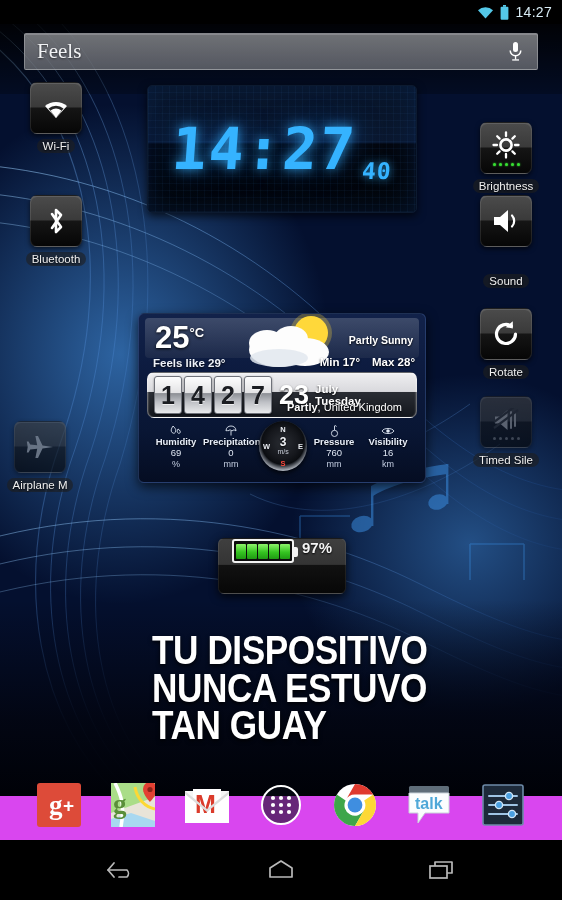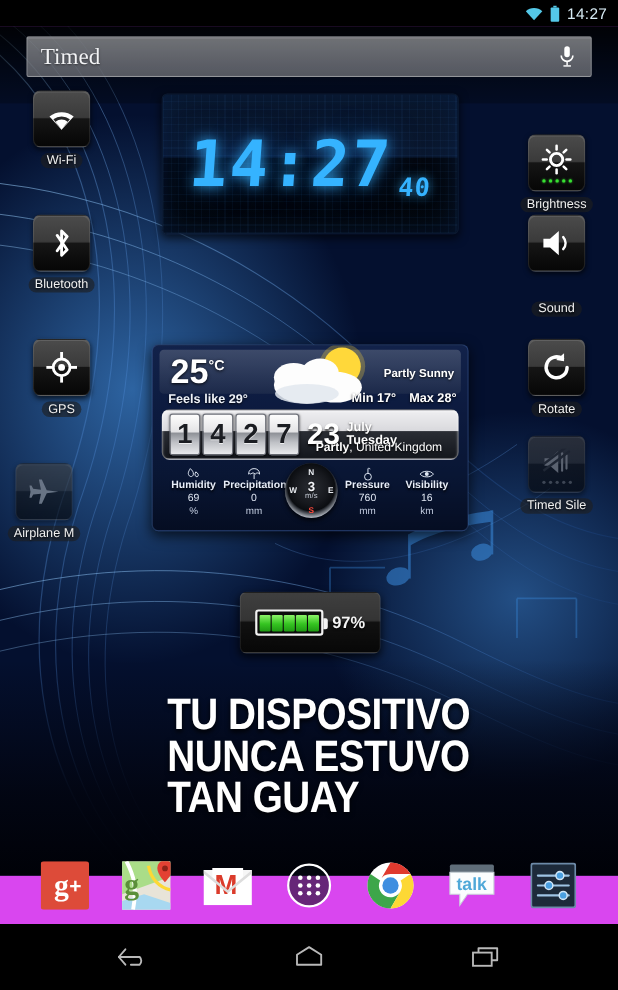--- a/index.html
+++ b/index.html
@@ -190,21 +190,21 @@
   .c-s{ bottom:3px; left:50%; transform:translateX(-50%); color:#ff4a3d; }
   .c-w{ left:4px; top:50%; transform:translateY(-50%); }
   .c-e{ right:4px; top:50%; transform:translateY(-50%); }
 
   
   .battery{
     position:absolute; left:218px; top:538px; width:128px; height:56px; border-radius:6px;
     background:linear-gradient(180deg,#3f3f3f 0%,#343434 47%,#111 49%,#070707 100%);
     border:1px solid rgba(255,255,255,.08);
     box-shadow:0 3px 8px rgba(0,0,0,.75);
-    display:flex; align-items:center; justify-content:center; gap:8px;
+    display:flex; justify-content:center; gap:8px;
   }
   .bat-body{
     width:62px; height:24px; border:2.5px solid #f2f2f2; border-radius:3px;
     display:flex; align-items:center; gap:1.5px; padding:2.5px; background:#0c0c0c; position:relative;
   }
   .bat-body:after{
     content:""; position:absolute; right:-6px; top:6px; width:4px; height:10px;
     background:#f2f2f2; border-radius:0 2px 2px 0;
   }
   .bat-cell{ flex:1; height:100%; background:linear-gradient(180deg,#8df36a,#35c421 55%,#1f9a13); border-radius:1px; }
@@ -294,21 +294,21 @@
     <span class="sb-icon">
       <svg width="9" height="15" viewBox="0 0 9 15">
         <rect x="3" y="0" width="3" height="1.8" fill="#54c8e8"></rect>
         <rect x="0.6" y="1.8" width="7.8" height="13" rx="1" fill="#54c8e8"></rect>
       </svg>
     </span>
     <span class="sb-time">14:27</span>
   </div>
 
   <div class="searchbar">
-    <span class="search-label">Timed</span>
+    <span class="search-label">Feels</span>
     <span class="mic">
       <svg width="15" height="22" viewBox="0 0 15 22">
         <rect x="5" y="1" width="5" height="10" rx="2.5" fill="#fff"></rect>
         <path d="M2.2 9.5 a5.3 5.3 0 0 0 10.6 0" stroke="#fff" stroke-width="1.5" fill="none"></path>
         <rect x="6.9" y="14.5" width="1.3" height="4" fill="#fff"></rect>
         <rect x="4.2" y="18.3" width="6.8" height="1.3" fill="#fff"></rect>
       </svg>
     </span>
   </div>
 
@@ -325,33 +325,20 @@
 
   <div class="toggle" style="left:27px; top:195px;">
     <div class="toggle-box">
       <svg width="20" height="30" viewBox="0 0 20 30">
         <path d="M6 8 L15 21 L10 26 L10 4 L15 9 L6 22" stroke="#fff" stroke-width="2.6" fill="none" stroke-linejoin="round" stroke-linecap="round"></path>
       </svg>
     </div>
     <span class="toggle-label">Bluetooth</span>
   </div>
 
-  <div class="toggle" style="left:27px; top:308px;">
-    <div class="toggle-box">
-      <svg width="28" height="28" viewBox="0 0 28 28">
-        <circle cx="14" cy="14" r="7.6" fill="none" stroke="#fff" stroke-width="2.6"></circle>
-        <circle cx="14" cy="14" r="3.1" fill="#fff"></circle>
-        <rect x="12.7" y="0" width="2.6" height="5.5" fill="#fff"></rect>
-        <rect x="12.7" y="22.5" width="2.6" height="5.5" fill="#fff"></rect>
-        <rect x="0" y="12.7" width="5.5" height="2.6" fill="#fff"></rect>
-        <rect x="22.5" y="12.7" width="5.5" height="2.6" fill="#fff"></rect>
-      </svg>
-    </div>
-    <span class="toggle-label">GPS</span>
-  </div>
 
   <div class="toggle off" style="left:11px; top:421px;">
     <div class="toggle-box">
       <svg width="28" height="26" viewBox="0 0 28 26">
         <path d="M27 13 L16.5 14.4 L12 24 L9.4 24 L11.2 14.8 L4.2 15.6 L2.6 18.6 L0.8 18.6 L1.7 13 L0.8 7.4 L2.6 7.4 L4.2 10.4 L11.2 11.2 L9.4 2 L12 2 L16.5 11.6 Z" fill="#9a9a9a"></path>
       </svg>
     </div>
     <span class="toggle-label">Airplane M</span>
   </div>
 

